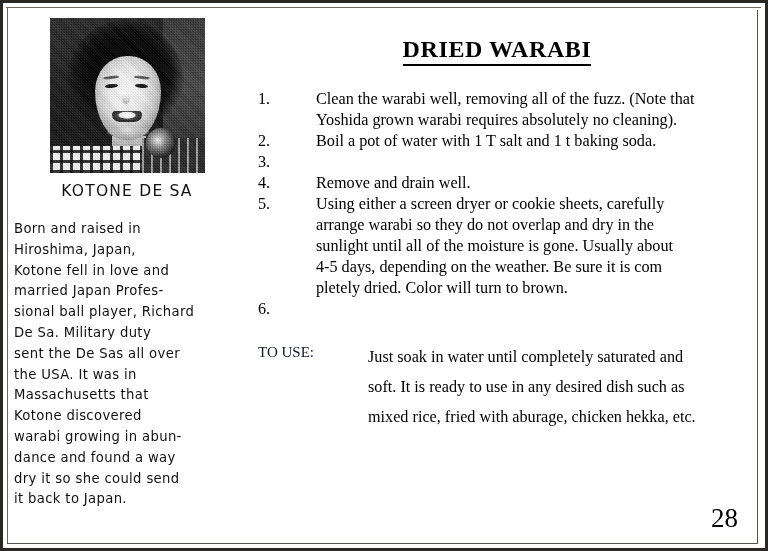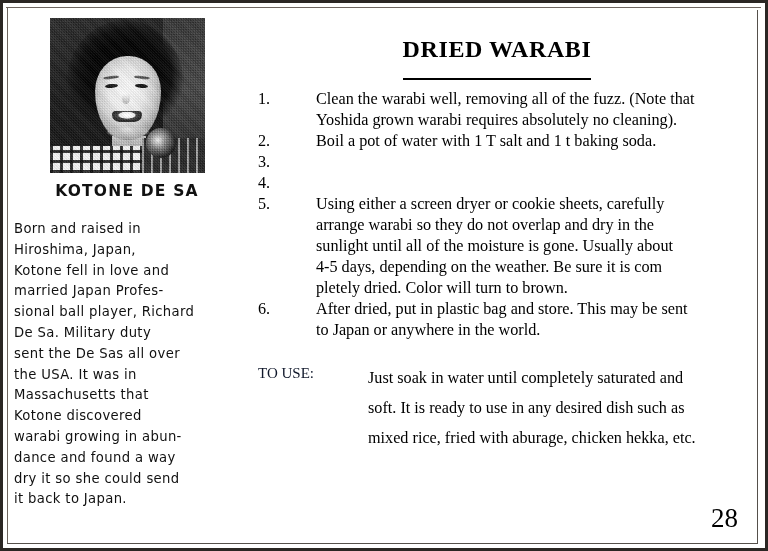--- a/index.html
+++ b/index.html
@@ -173,21 +173,20 @@
       repeating-linear-gradient(45deg, rgba(255,255,255,.05) 0 1px, rgba(0,0,0,.05) 1px 2px);
   }
 
   #photo-caption {
     margin-top: 9px;
     text-align: center;
     font-family: "DejaVu Sans", sans-serif;
     font-size: 15.5px;
     letter-spacing: 1.2px;
     color: #111;
-    font-weight: bold;
   }
 
   #bio-text {
     margin-top: 19px;
     text-align: left;
     font-family: "DejaVu Sans", sans-serif;
     font-size: 13.2px;
     line-height: 20.8px;
     color: #111;
     letter-spacing: .35px;
@@ -206,21 +205,21 @@
     font-family: "Liberation Serif", serif;
     font-weight: bold;
     font-size: 24px;
     letter-spacing: .6px;
     color: #000;
     margin: 14px 0 0 0;
     display: block;
   }
   #recipe-title .title-inner {
     border-bottom: 2.4px solid #000;
-    padding-bottom: 16px;
+    padding-bottom: 2px;
   }
 
   #steps-list {
     margin: 26px 0 0 0;
     padding: 0;
     list-style: none;
   }
   .step-row {
     display: flex;
     align-items: flex-start;
@@ -340,35 +339,34 @@
         <div class="step-num">2.</div>
         <div class="step-body">Boil a pot of water with 1 T salt and 1 t baking soda.</div>
       </div>
 
       <div class="step-row">
         <div class="step-num">3.</div>
       </div>
 
       <div class="step-row">
         <div class="step-num">4.</div>
+        <div class="step-body">Remove and drain well.</div>
       </div>
 
       <div class="step-row">
         <div class="step-num">5.</div>
         <div class="step-body">Using either a screen dryer or cookie sheets, carefully
 arrange warabi so they do not overlap and dry in the
 sunlight until all of the moisture is gone.  Usually about
 4-5 days, depending on the weather.  Be sure it is com
 pletely dried.  Color will turn to brown.</div>
       </div>
 
       <div class="step-row">
         <div class="step-num">6.</div>
-        <div class="step-body">After dried, put in plastic bag and store.  This may be sent
-to Japan or anywhere in the world.</div>
       </div>
 
     </div>
 
     <div id="to-use-block">
       <div id="to-use-label">TO USE:</div>
       <div id="to-use-text">Just soak in water until completely saturated and
 soft.  It is ready to use in any desired dish such as
 mixed  rice, fried with aburage, chicken hekka, etc.</div>
     </div>

